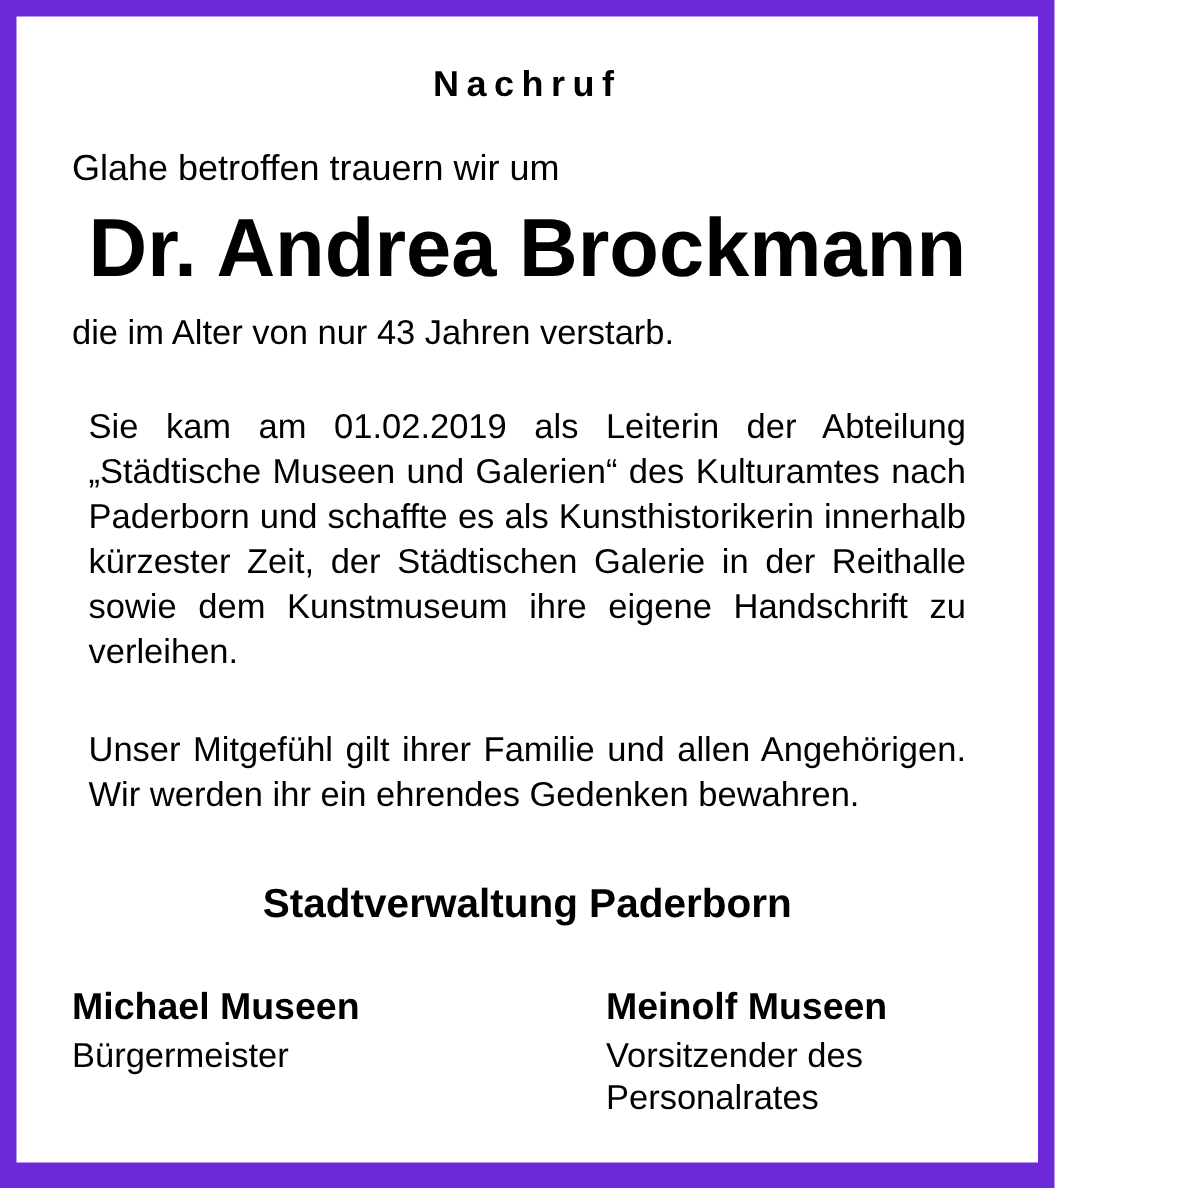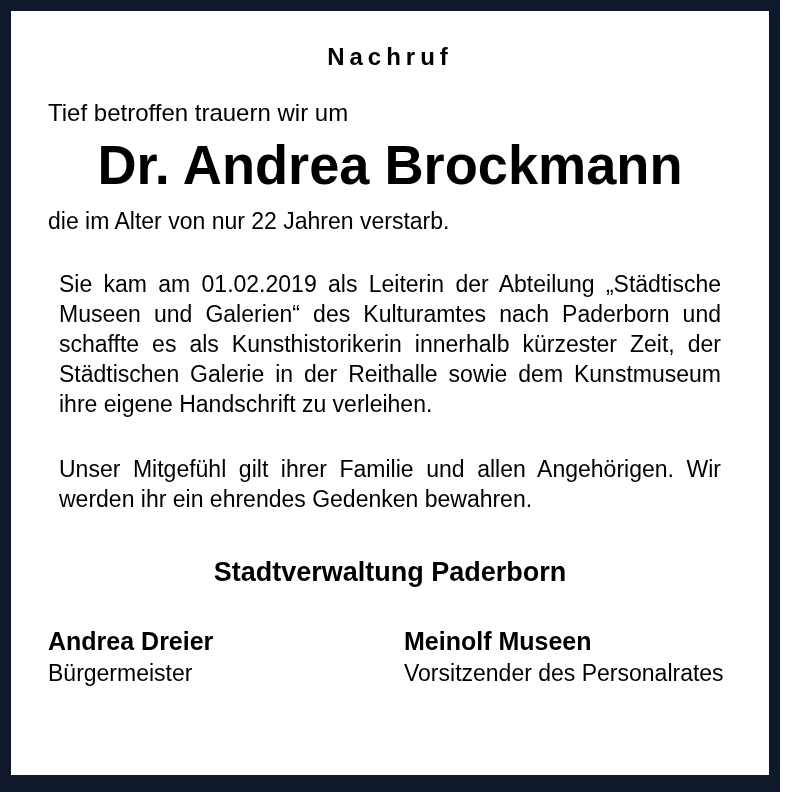--- a/index.html
+++ b/index.html
@@ -2,24 +2,24 @@
 <html><head>
 <meta charset="utf-8">
 <style>
   html, body {
     margin: 0;
     padding: 0;
     background: #ffffff;
   }
 
   #notice-frame {
-    width: 780px;
+    width: 703px;
     height: 792px;
     box-sizing: border-box;
-    background: #0f172a;
+    background: #6d28d9;
     padding: 11px 11px 17px 11px;
     font-family: "Liberation Sans", sans-serif;
     overflow: hidden;
   }
 
   #notice-card {
     width: 100%;
     height: 100%;
     box-sizing: border-box;
     background: #ffffff;
@@ -125,36 +125,36 @@
   }
 </style>
 </head>
 <body>
 
 <div id="notice-frame">
   <div id="notice-card">
 
     <div class="obit-title">Nachruf</div>
 
-    <div class="intro-line">Tief betroffen trauern wir um</div>
+    <div class="intro-line">Glahe betroffen trauern wir um</div>
 
     <div class="deceased-name">Dr. Andrea Brockmann</div>
 
-    <div class="age-line">die im Alter von nur 22 Jahren verstarb.</div>
+    <div class="age-line">die im Alter von nur 43 Jahren verstarb.</div>
 
     <p class="body-para">Sie kam am 01.02.2019 als Leiterin der Abteilung „Städtische Museen und Galerien“ des Kulturamtes nach Paderborn und schaffte es als Kunsthistorikerin innerhalb kürzester Zeit, der Städtischen Galerie in der Reithalle sowie dem Kunstmuseum ihre eigene Handschrift zu verleihen.</p>
 
 
     <p class="body-para">Unser Mitgefühl gilt ihrer Familie und allen Angehörigen. Wir werden ihr ein ehrendes Gedenken bewahren.</p>
 
     <div class="org-name">Stadtverwaltung Paderborn</div>
 
     <div class="signatories">
       <div class="signatory first">
-        <div class="signatory-name">Andrea Dreier</div>
+        <div class="signatory-name">Michael Museen</div>
         <div class="signatory-role">Bürgermeister</div>
       </div>
       <div class="signatory second">
         <div class="signatory-name">Meinolf Museen</div>
         <div class="signatory-role">Vorsitzender des Personalrates</div>
       </div>
     </div>
 
   </div>
 </div>

